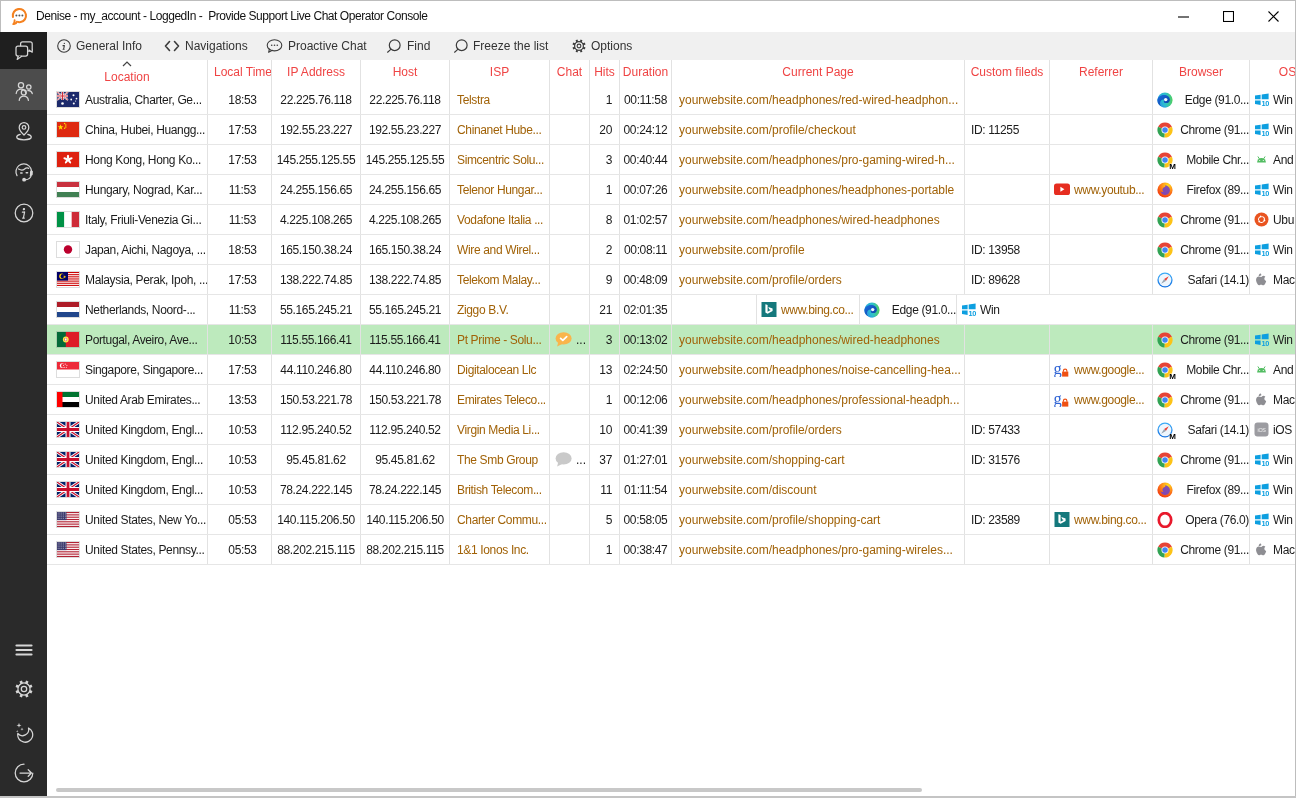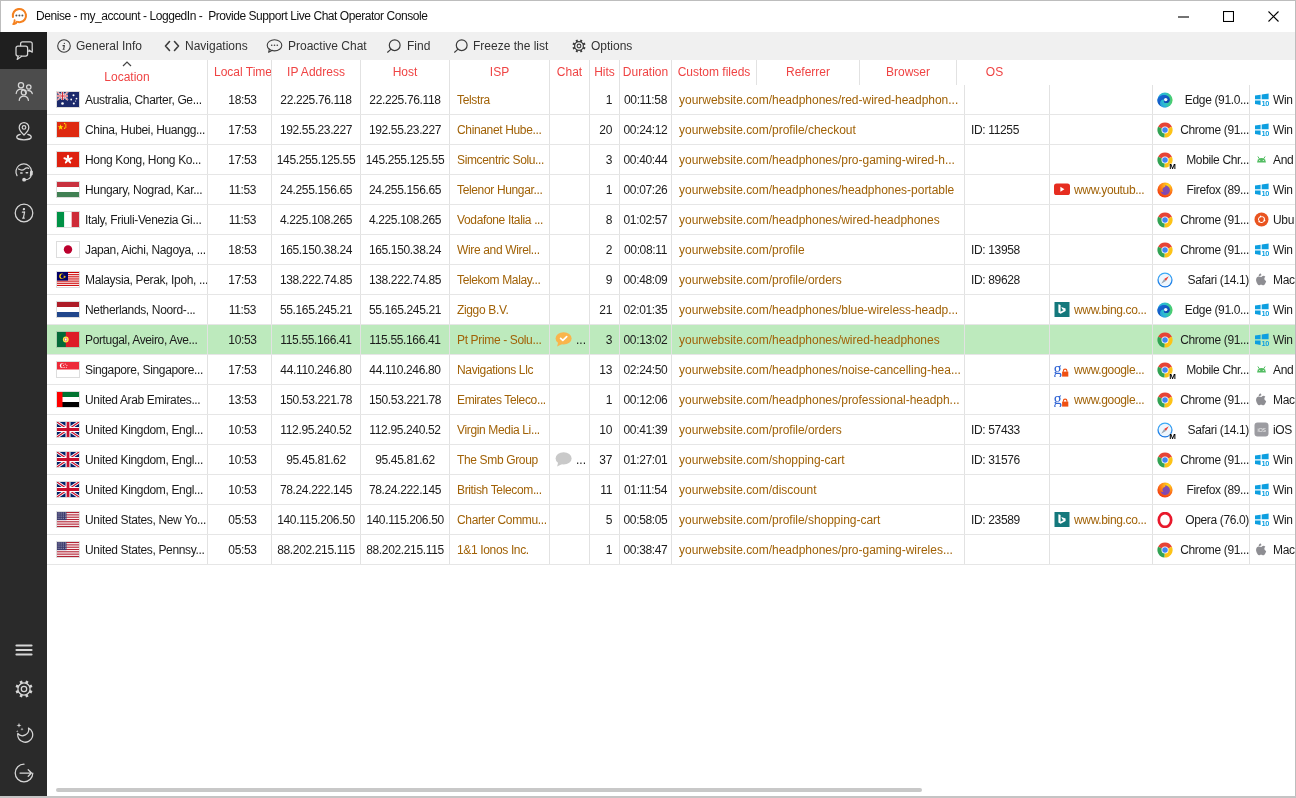--- a/index.html
+++ b/index.html
@@ -216,20 +216,21 @@
   <div id="tbl">
     <div class="hrow">
         <div class="hc" style="width:161px;line-height:34px;">Location</div>
         <div class="hc" style="width:64px;padding-left:6px;">Local Time</div>
         <div class="hc" style="width:89px;">IP Address</div>
         <div class="hc" style="width:89px;">Host</div>
         <div class="hc" style="width:100px;">ISP</div>
         <div class="hc" style="width:40px;">Chat</div>
         <div class="hc" style="width:30px;">Hits</div>
         <div class="hc" style="width:52px;">Duration</div>
+        <div class="hc" style="width:293px;">Current Page</div>
         <div class="hc" style="width:85px;">Custom fileds</div>
         <div class="hc" style="width:103px;">Referrer</div>
         <div class="hc" style="width:97px;">Browser</div>
         <div class="hc" style="width:75px;border-right:none;">OS</div>
       </div>
 <div class="row">
         <div class="c c0">
           <span class="flagbox"><svg width="22" height="15" viewBox="0 0 22 15" style="">
               <rect width="22" height="15" fill="#1c2a6b"></rect>
               <g>
@@ -564,21 +565,20 @@
             </svg></span>
           <span class="loctxt">Netherlands, Noord-...</span>
         </div>
         <div class="c c1">11:53</div>
         <div class="c c2">55.165.245.21</div>
         <div class="c c3">55.165.245.21</div>
         <div class="c c4 lk">Ziggo B.V.</div>
         <div class="c c5"></div>
         <div class="c c6">21</div>
         <div class="c c7">02:01:35</div>
-        <div class="c c8 lk">yourwebsite.com/headphones/blue-wireless-headp...</div>
         <div class="c c9"></div>
         <div class="c c10">
           <span class="ri"><svg width="16" height="15" viewBox="0 0 16 15" style="">
               <rect x="0.5" y="0" width="15" height="15" fill="#14787c"></rect>
               <path d="M4.4,2.2 L6.6,3.0 L6.6,9.8 L9.7,8.0 L8.2,7.3 L7.3,5.0 L11.6,6.5 L11.6,8.9 L6.6,11.8 L4.4,10.6 Z" fill="#fff"></path>
             </svg></span>
           <span class="lk reftxt">www.bing.co...</span>
         </div>
         <div class="c c11">
           <span class="bi"><svg width="16" height="16" viewBox="0 0 16 16" style="">
@@ -669,21 +669,21 @@
               <circle cx="9.9" cy="3.3" r="0.55" fill="#fff"></circle>
               <circle cx="9.3" cy="5.2" r="0.55" fill="#fff"></circle>
               <circle cx="7.2" cy="5.2" r="0.55" fill="#fff"></circle>
               <circle cx="6.6" cy="3.3" r="0.55" fill="#fff"></circle>
             </svg></span>
           <span class="loctxt">Singapore, Singapore...</span>
         </div>
         <div class="c c1">17:53</div>
         <div class="c c2">44.110.246.80</div>
         <div class="c c3">44.110.246.80</div>
-        <div class="c c4 lk">Navigations Llc</div>
+        <div class="c c4 lk">Digitalocean Llc</div>
         <div class="c c5"></div>
         <div class="c c6">13</div>
         <div class="c c7">02:24:50</div>
         <div class="c c8 lk">yourwebsite.com/headphones/noise-cancelling-hea...</div>
         <div class="c c9"></div>
         <div class="c c10">
           <span class="ri" style="overflow:visible"><svg width="16" height="15" viewBox="0 0 16 15" style="">
               <text x="-0.5" y="12.2" font-family="Liberation Serif" font-size="16.5" fill="#2f63d4">g</text>
               <g transform="translate(7.6,6.6)">
                 <rect x="0.5" y="3.0" width="6.2" height="5.0" fill="#ef5013"></rect>

